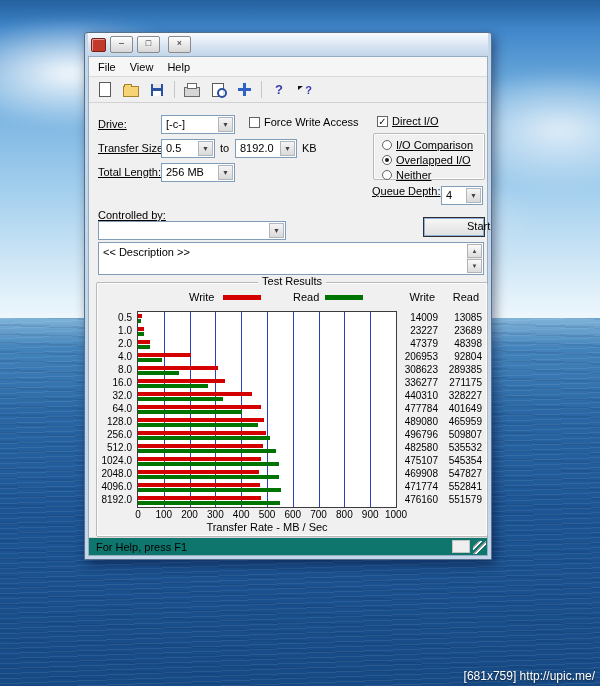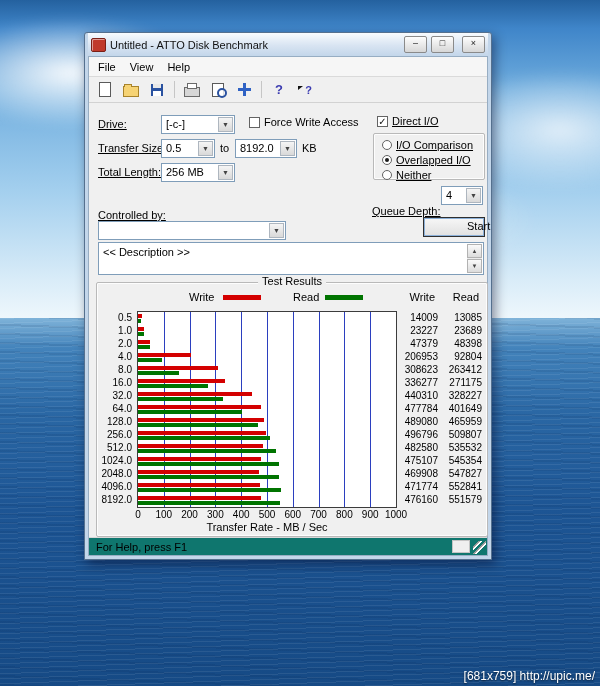--- a/index.html
+++ b/index.html
@@ -127,21 +127,21 @@
   .p-fwa{left:160px;top:13px;}
   .p-dio{left:288px;top:12px;}
   .p-ioframe{left:284px;top:30px;width:112px;height:47px;padding:3px 0 0 8px;box-sizing:border-box;}
   .p-ts-lbl{left:9px;top:39px;}
   .p-ts-from{left:72px;top:36px;width:54px;}
   .p-to{left:131px;top:39px;}
   .p-ts-to{left:146px;top:36px;width:62px;}
   .p-kb{left:213px;top:39px;}
   .p-tl-lbl{left:9px;top:63px;text-align:center;}
   .p-tl-combo{left:72px;top:60px;width:74px;}
-  .p-qd-lbl{left:283px;top:82px;margin-top:20px;}
+  .p-qd-lbl{left:283px;top:82px;}
   .p-qd-combo{left:352px;top:83px;width:42px;}
   .p-cb-lbl{left:9px;top:106px;}
   .p-cb-combo{left:9px;top:118px;width:188px;}
   .p-start{left:334px;top:114px;width:62px;height:20px;}
   .p-desc{left:9px;top:139px;width:386px;height:33px;}
   .p-results{left:7px;top:179px;width:390px;height:253px;}
   .p-lg-w{left:92px;top:8px;}
   .p-sw-w{left:126px;top:12px;}
   .p-lg-r{left:196px;top:8px;}
   .p-sw-r{left:228px;top:12px;}
@@ -154,21 +154,20 @@
 <div class="sky"></div>
 <div class="cloud c1"></div>
 <div class="cloud c2"></div>
 <div class="cloud c3"></div>
 <div class="ocean"></div>
 <div class="watermark">[681x759] http://upic.me/</div>
 
 <div class="window">
   <div class="titlebar">
     <div class="appicon"></div>
-    <div class="title">Untitled - ATTO Disk Benchmark</div>
     <div class="tbtn">–</div>
     <div class="tbtn">□</div>
     <div class="tbtn close">×</div>
   </div>
   <div class="winbody">
 
     <div class="menubar">
       <div class="menu-item">File</div>
       <div class="menu-item">View</div>
       <div class="menu-item">Help</div>
@@ -394,21 +393,21 @@
               <div class="vl">475107</div>
               <div class="vl">469908</div>
               <div class="vl">471774</div>
               <div class="vl">476160</div>
             </div>
           <div class="vals">
               <div class="vl">13085</div>
               <div class="vl">23689</div>
               <div class="vl">48398</div>
               <div class="vl">92804</div>
-              <div class="vl">263412</div>
+              <div class="vl">289385</div>
               <div class="vl">271175</div>
               <div class="vl">328227</div>
               <div class="vl">401649</div>
               <div class="vl">465959</div>
               <div class="vl">509807</div>
               <div class="vl">535532</div>
               <div class="vl">545354</div>
               <div class="vl">547827</div>
               <div class="vl">552841</div>
               <div class="vl">551579</div>

